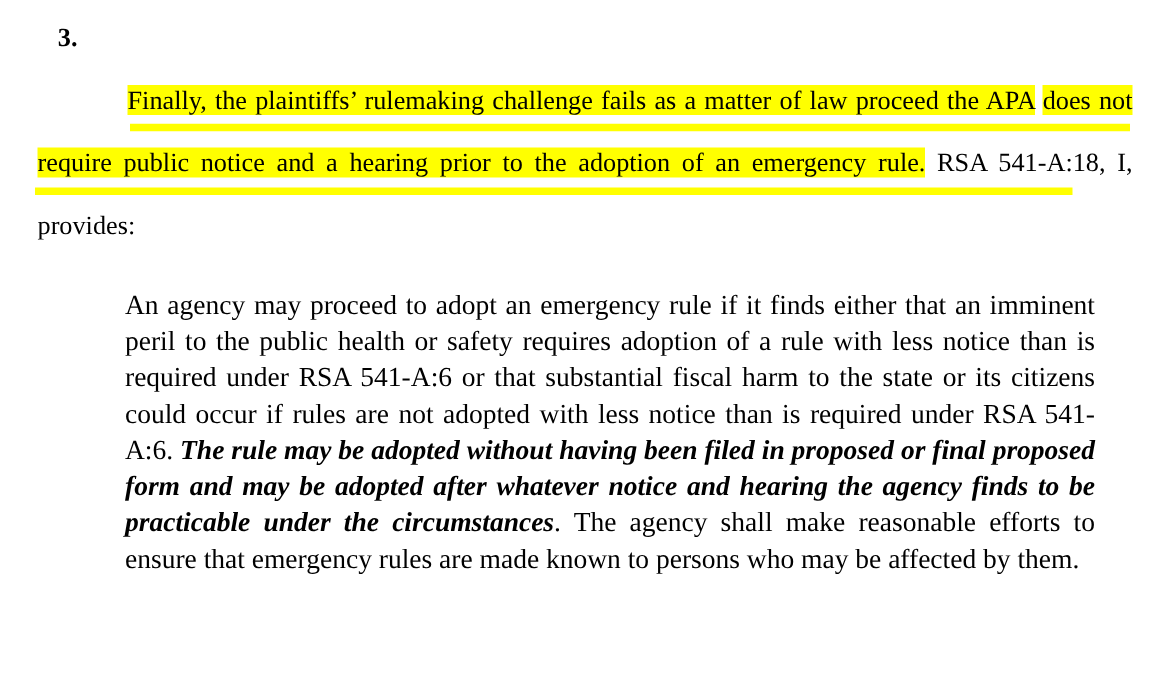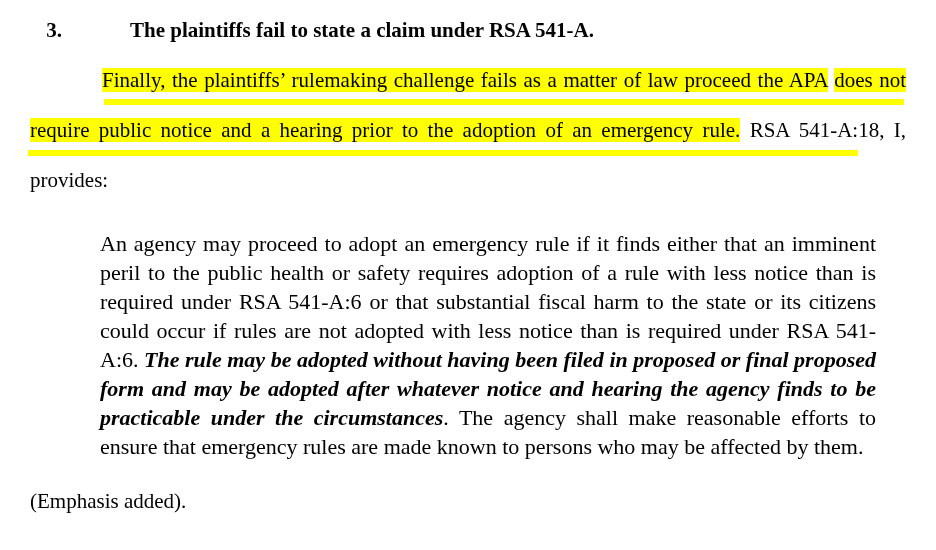--- a/index.html
+++ b/index.html
@@ -80,31 +80,29 @@
     margin: 28px 30px 0 30px;
   }
 </style>
 </head>
 <body>
 
 <div class="page">
 
   <div class="heading">
     <span class="num">3.</span>
-    <span class="htext">The plaintiffs fail to state a claim under RSA 541-A.</span>
   </div>
 
   <div class="body-para">
     <span class="first-line-indent"></span><span class="hl">Finally, the plaintiffs’ rulemaking challenge fails as a matter of law proceed the APA</span>
     <span class="hl">does not require public notice and a hearing prior to the adoption of an emergency rule.</span><span> RSA</span>
     <span>541-A:18, I, provides:</span>
   </div>
 
   <div class="hl-bar" style="left:104px; top:99px; width:800px;"></div>
   <div class="hl-bar" style="left:28px; top:150px; width:830px;"></div>
 
   <div class="blockquote">
     <span>An agency may proceed to adopt an emergency rule if it finds either that an imminent peril to the public health or safety requires adoption of a rule with less notice than is required under RSA 541-A:6 or that substantial fiscal harm to the state or its citizens could occur if rules are not adopted with less notice than is required under RSA 541-A:6. </span><span class="bi">The rule may be adopted without having been filed in proposed or final proposed form and may be adopted after whatever notice and hearing the agency finds to be practicable under the circumstances</span><span>. The agency shall make reasonable efforts to ensure that emergency rules are made known to persons who may be affected by them.</span>
   </div>
 
-  <div class="closing">(Emphasis added).</div>
 
 </div>
 
 </body></html>

